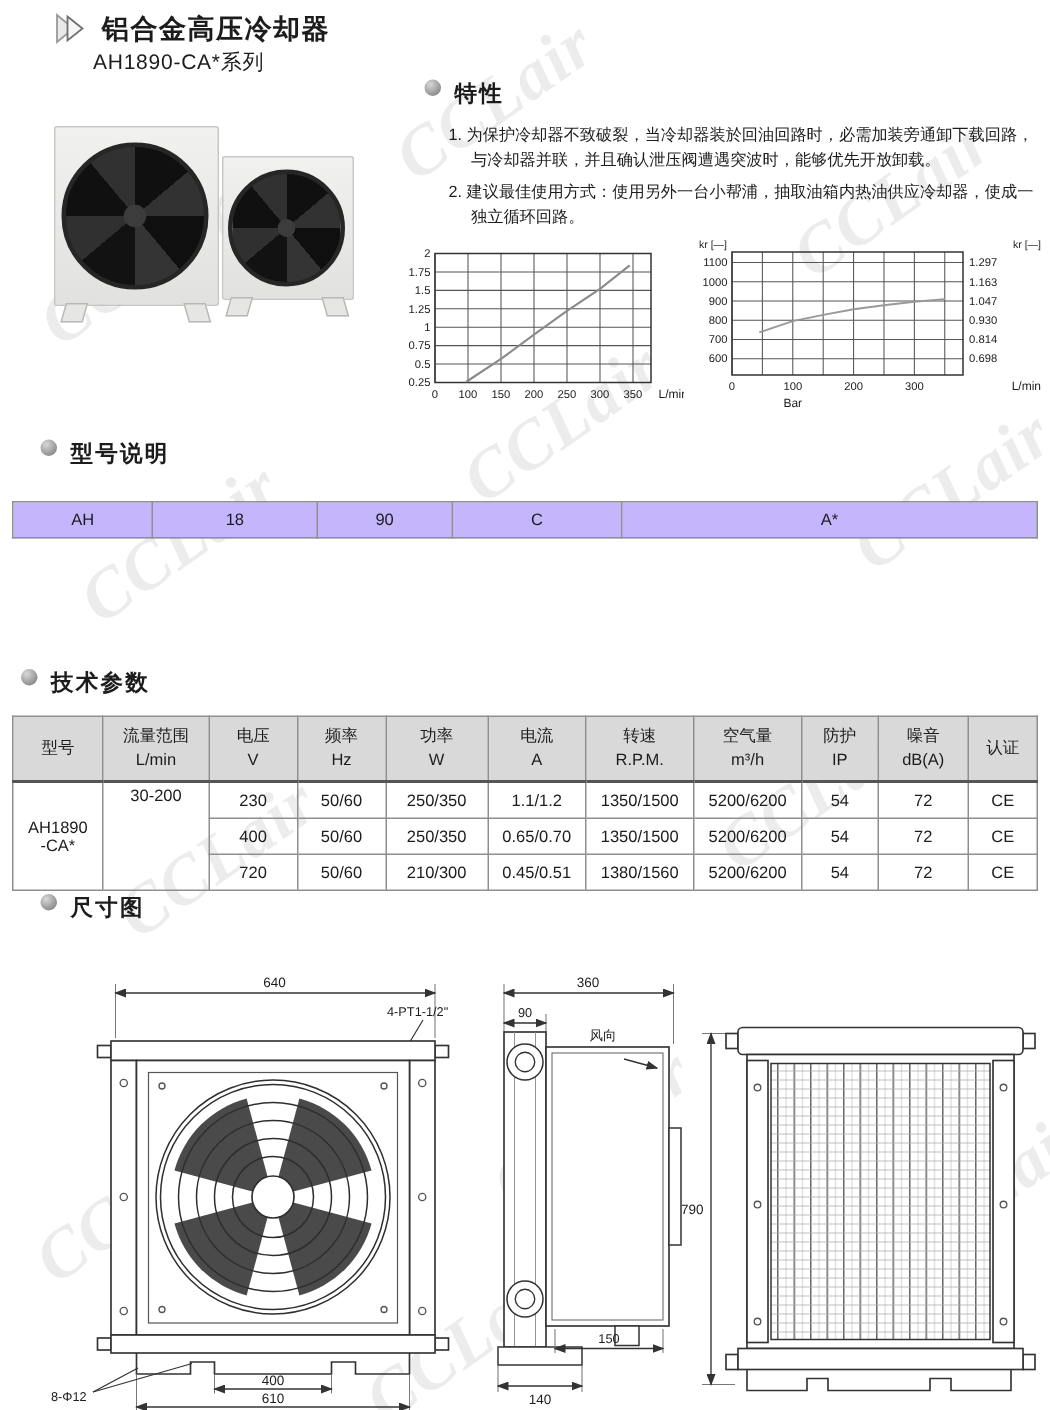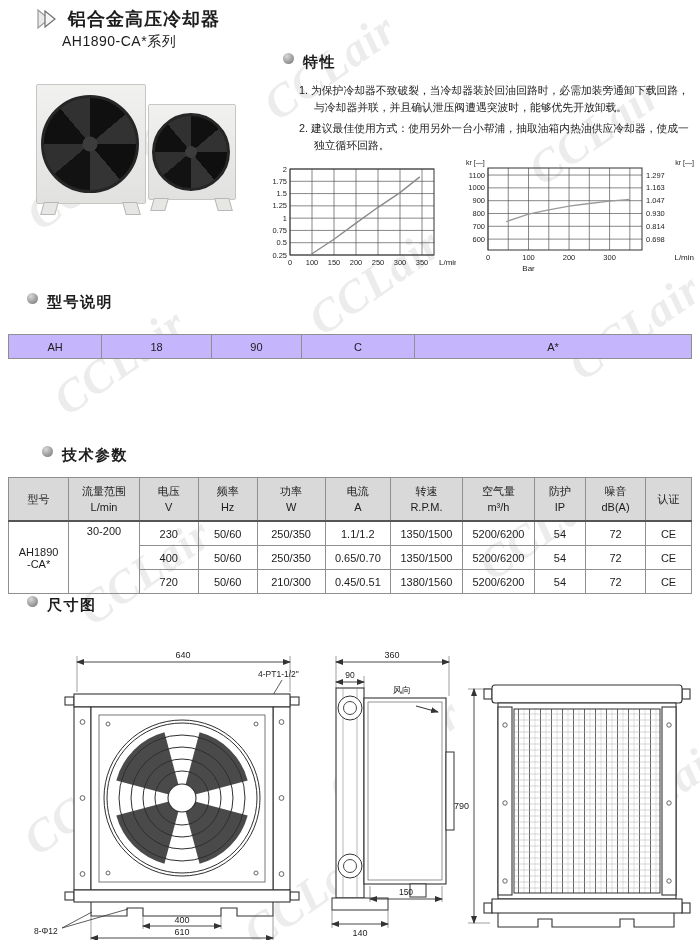--- a/index.html
+++ b/index.html
@@ -183,21 +183,21 @@
         <tr>
       <th style="width:13.5%">AH</th>
       <th style="width:16%">18</th>
       <th style="width:13%">90</th>
       <th style="width:16.5%">C</th>
       <th style="width:41%">A*</th>
     </tr>
   </tbody>
     </table>
 
-  <div class="sec" style="left:42px;top:446px">
+  <div class="sec" style="left:14px;top:446px">
     <span class="dot"></span>
     <span class="txt">技术参数</span>
   </div>
   <table class="tbl2">
     <thead>
       <tr>
         <th style="width:8.8%">
             <div>型号</div>
             <div></div>
           </th>

